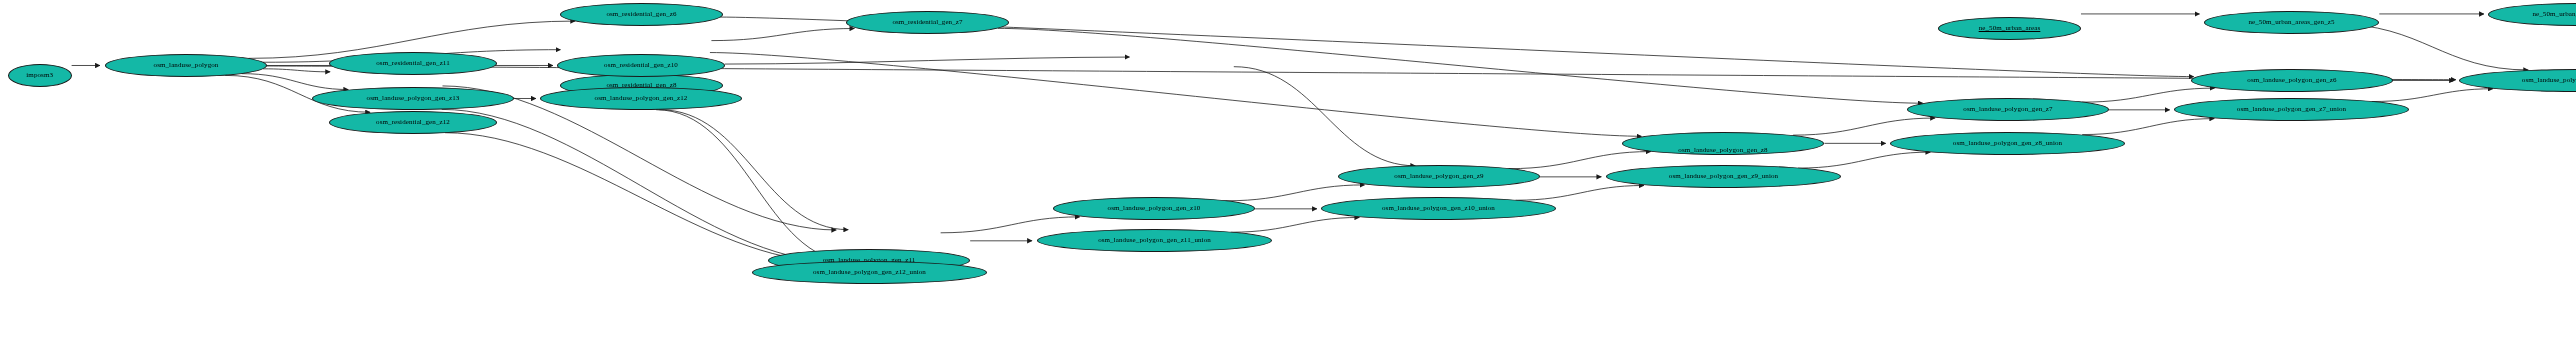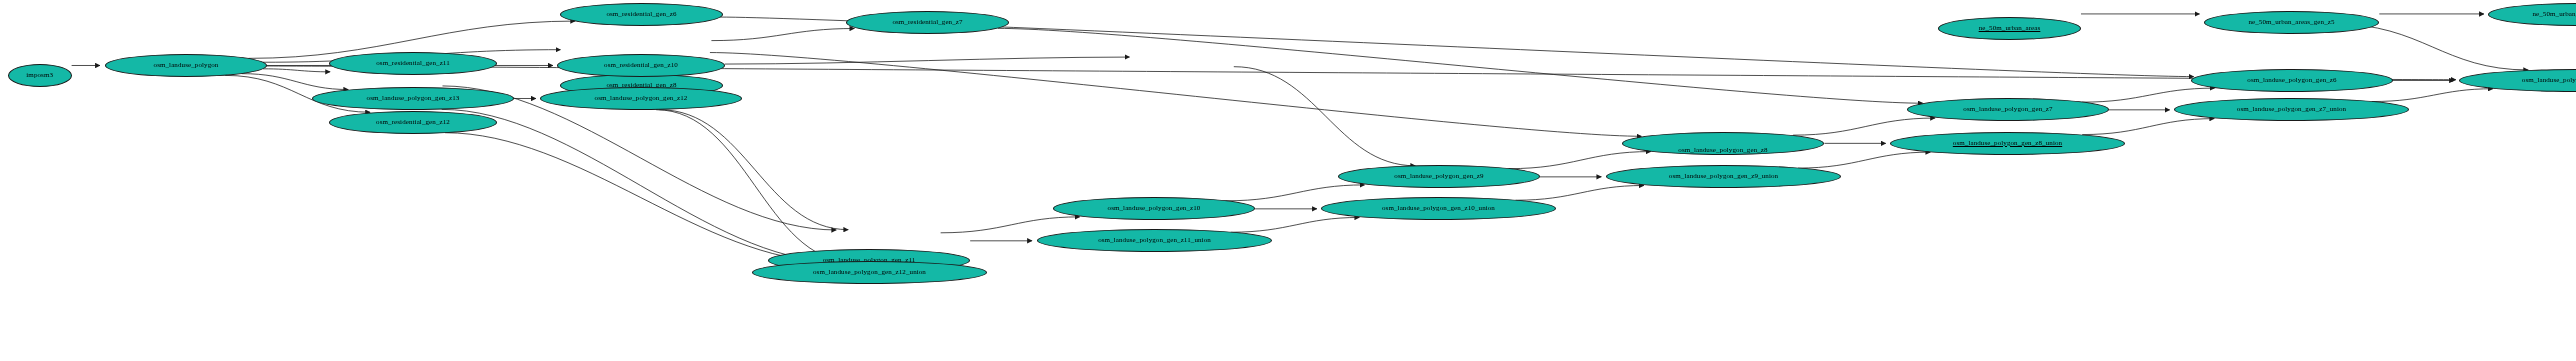--- a/index.html
+++ b/index.html
@@ -152,21 +152,21 @@
       </div>
       <div class="node" style="left: 1338px; top: 165px; width: 202px; height: 23px;">
         <span class="node-label">osm_landuse_polygon_gen_z9</span>
       </div>
       <div class="node" style="left: 1606px; top: 165px; width: 235px; height: 23px;">
         <span class="node-label">osm_landuse_polygon_gen_z9_union</span>
       </div>
       <div class="node" style="left: 1622px; top: 132px; width: 202px; height: 23px; align-items: flex-end;">
         <span class="node-label">osm_landuse_polygon_gen_z8</span>
       </div>
-      <div class="node" style="left: 1890px; top: 132px; width: 235px; height: 23px; text-decoration: underline;">
+      <div class="node" style="left: 1890px; top: 132px; width: 235px; height: 23px;">
         <span class="node-label">osm_landuse_polygon_gen_z8_union</span>
       </div>
       <div class="node" style="left: 1907px; top: 98px; width: 202px; height: 23px;">
         <span class="node-label">osm_landuse_polygon_gen_z7</span>
       </div>
       <div class="node" style="left: 2174px; top: 98px; width: 235px; height: 23px;">
         <span class="node-label">osm_landuse_polygon_gen_z7_union</span>
       </div>
       <div class="node" style="left: 2191px; top: 69px; width: 202px; height: 23px;">
         <span class="node-label">osm_landuse_polygon_gen_z6</span>

